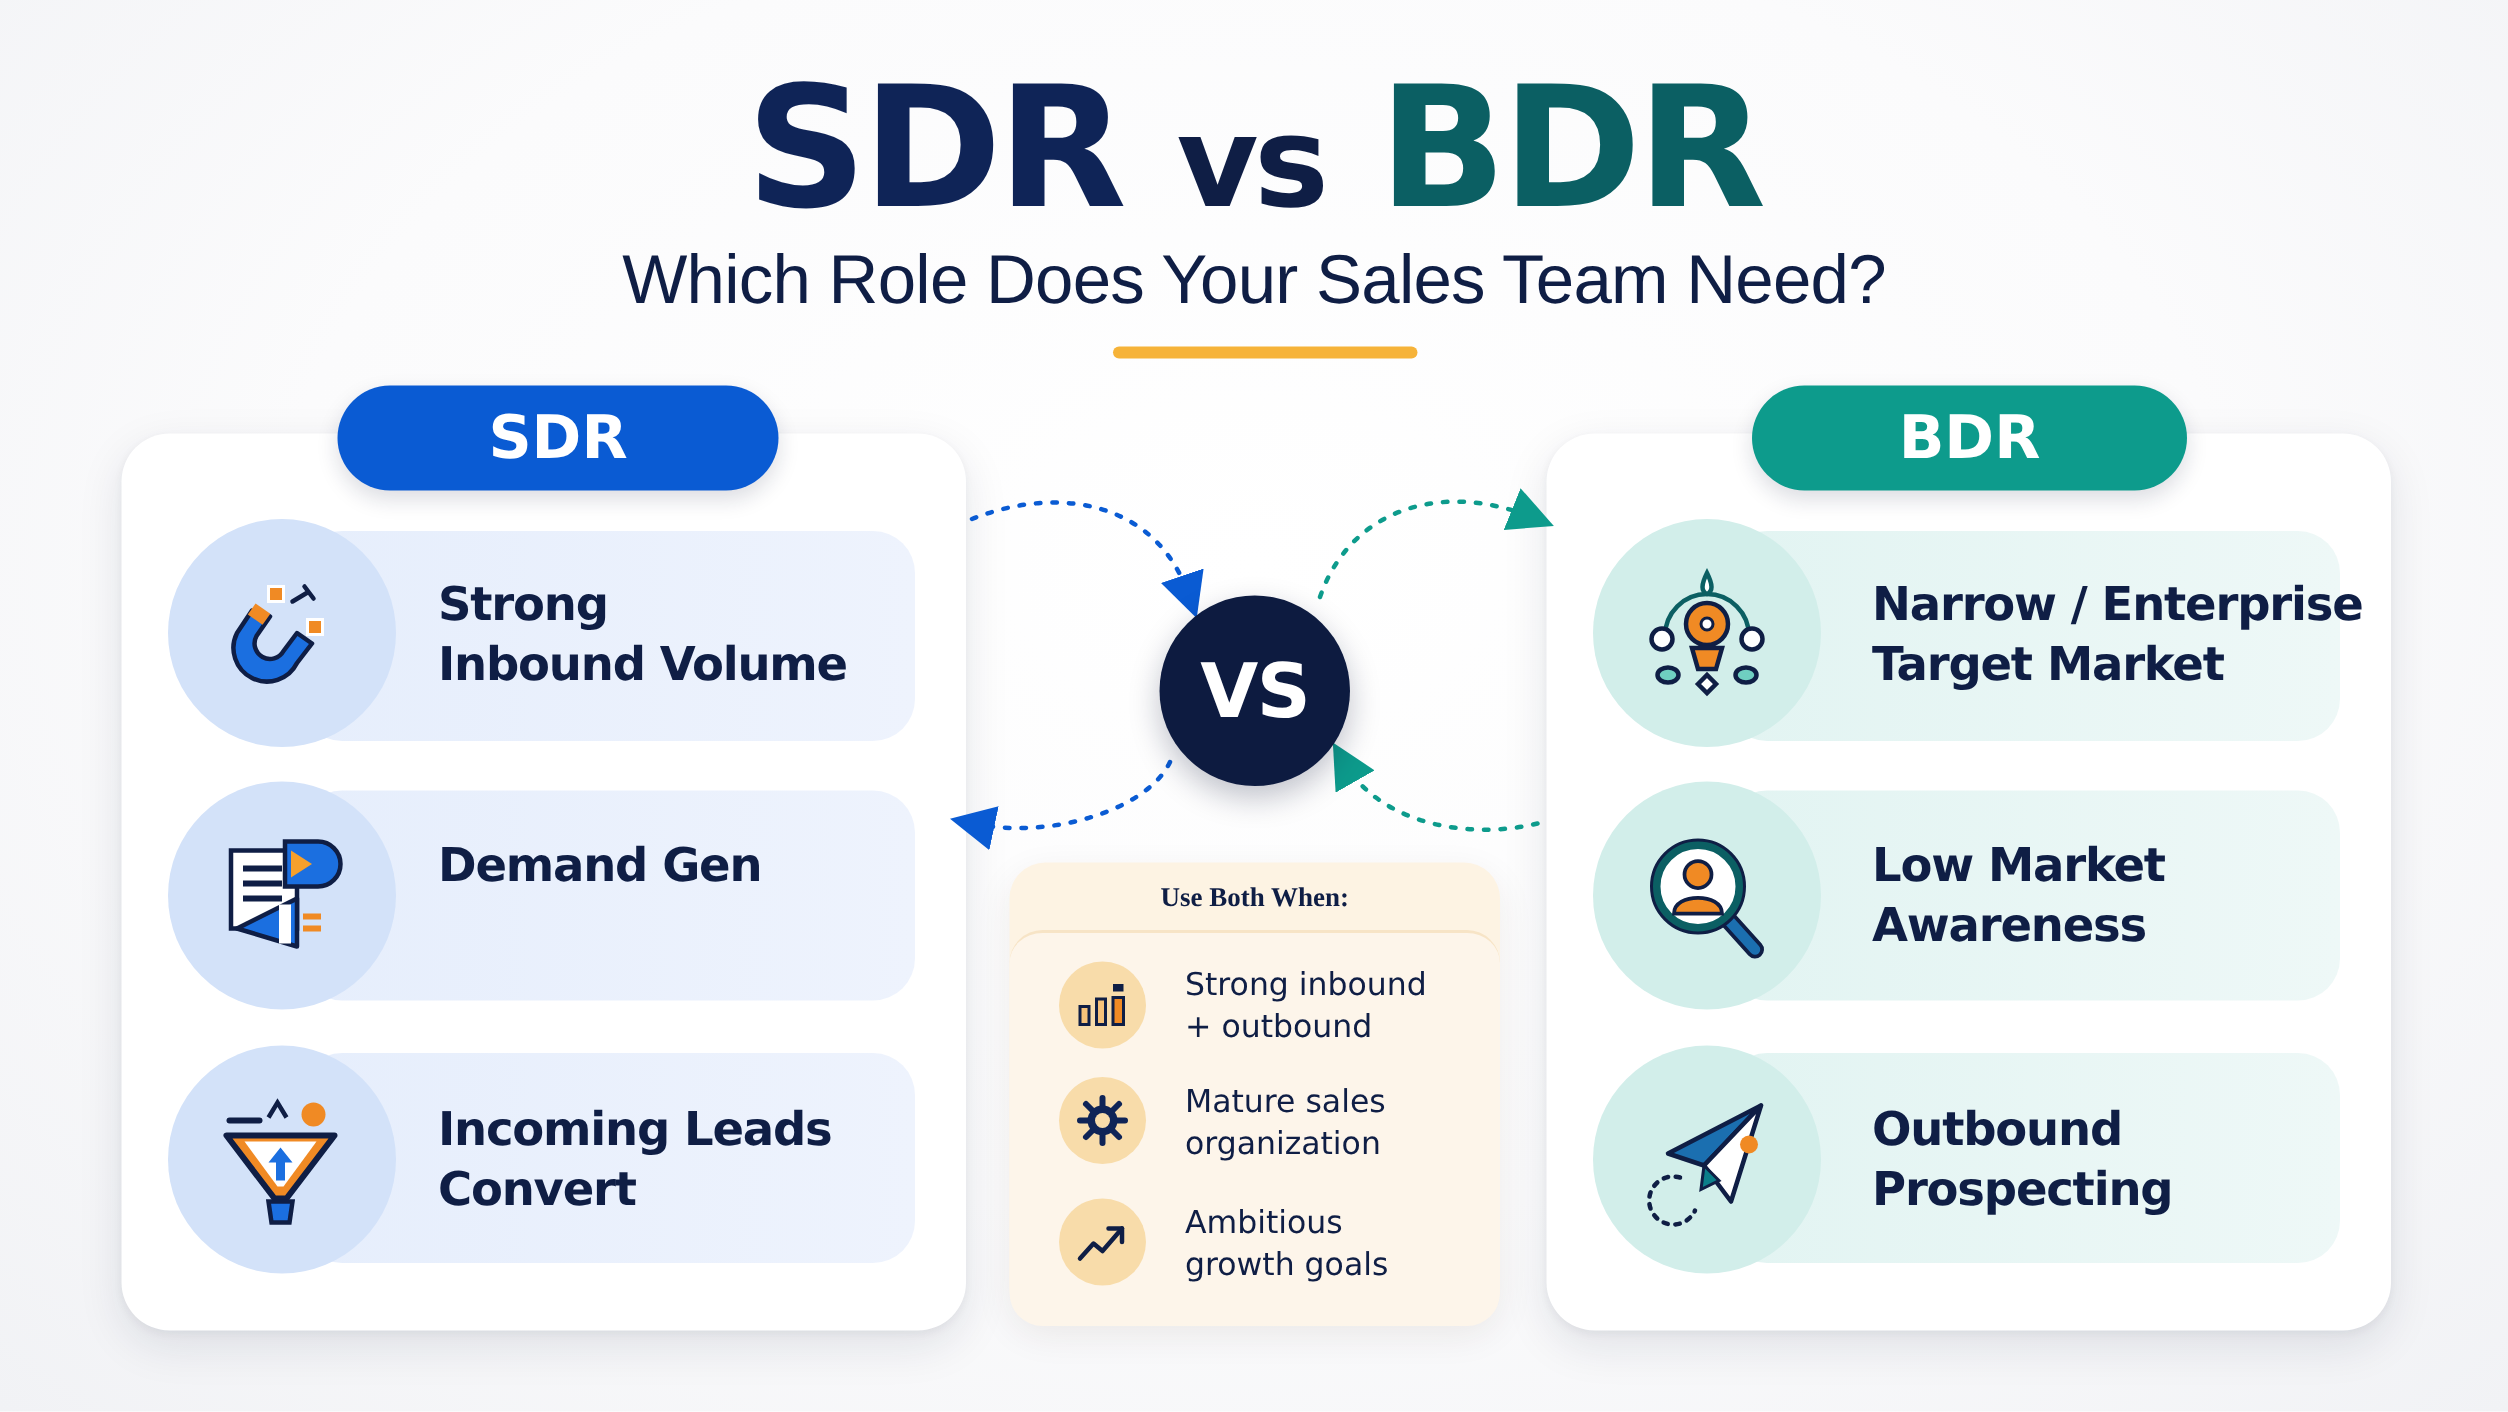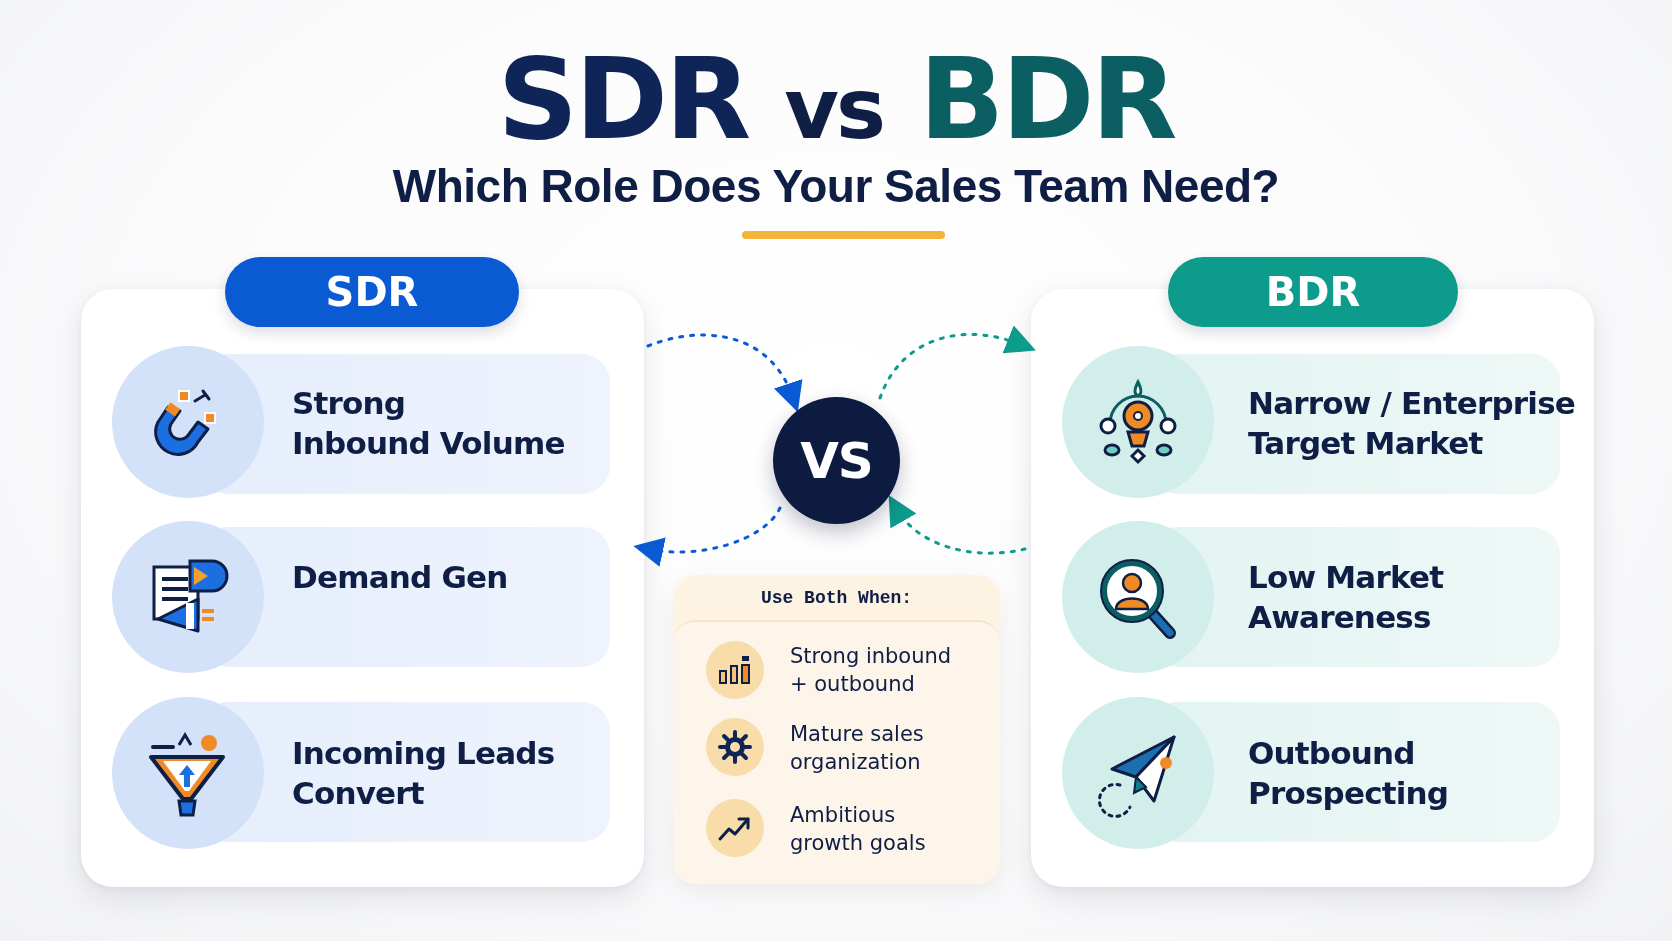--- a/index.html
+++ b/index.html
@@ -13,21 +13,21 @@
   .title {
     left:0; width:1672px; top:44px; text-align:center;
     font-family: "DejaVu Sans", sans-serif; font-weight:bold;
     font-size:112px; line-height:110px; letter-spacing:-3px;
   }
   .title .sdr { color:#0f2457; }
   .title .vs { color:#0f1e45; font-size:84px; }
   .title .bdr { color:#0b5f63; }
   .subtitle {
     left:0; width:1672px; top:160px; text-align:center;
-    font-family: "Liberation Sans", sans-serif; font-weight:bold;
+    font-family: "Liberation Sans", sans-serif; font-weight:normal;
     font-size:46px; line-height:52px; color:#0f1e45; letter-spacing:-0.5px;
   }
   .underline {
     left:742px; top:231px; width:203px; height:8px; border-radius:4px;
     background:#f6b339;
   }
   .card {
     top:289px; height:598px; background:#ffffff; border-radius:32px;
     box-shadow: 0 10px 30px rgba(20,30,60,0.10), 0 2px 6px rgba(20,30,60,0.05);
   }
@@ -65,21 +65,21 @@
   .both-box {
     left:673px; top:575px; width:327px; height:307px; border-radius:24px;
     background:#fdf3e3; box-shadow:0 8px 24px rgba(60,40,10,0.08); z-index:2;
   }
   .both-inner {
     left:673px; top:620px; width:327px; height:262px; border-radius:22px;
     background:#fdf5ea; border-top:2px solid #f7e4c6; z-index:2;
   }
   .both-title {
     left:673px; width:327px; top:588px; text-align:center; z-index:3;
-    font-family:Liberation Mono, monospace; font-weight:bold; font-size:18px; color:#0f1e45;
+    font-family:Liberation Serif, serif; font-weight:bold; font-size:18px; color:#0f1e45;
   }
   .both-icon {
     width:58px; height:58px; border-radius:50%; background:#f8dcaa; z-index:3;
     display:flex; align-items:center; justify-content:center;
   }
   .both-text {
     z-index:3; left:790px; font-family:"DejaVu Sans", sans-serif;
     font-size:21px; line-height:28px; color:#0f1e45; width:200px;
   }
   svg.arrows { position:absolute; left:0; top:0; z-index:1; }

